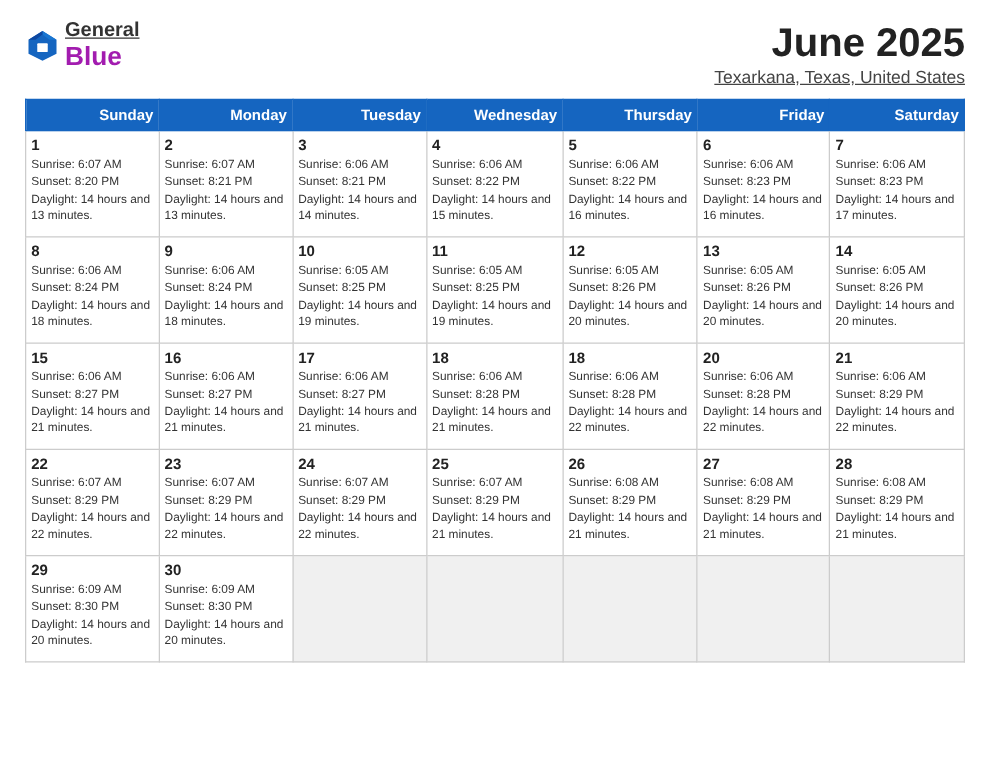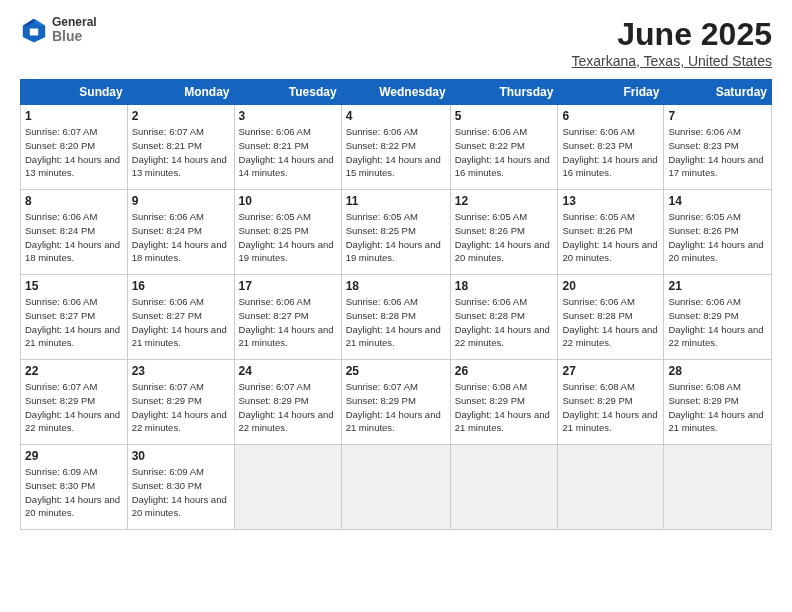--- a/index.html
+++ b/index.html
@@ -25,28 +25,29 @@
     .logo {
       display: flex;
       align-items: center;
     }
     .logo-text {
       display: flex;
       flex-direction: column;
       line-height: 1.1;
     }
     .logo-general {
-      font-size: 12px;
+      font-size: 16px;
       font-weight: bold;
       color: #333;
+      text-decoration: underline;
     }
     .logo-blue {
-      font-size: 14px;
-      font-weight: bold;
-      color: #737373;
+      font-size: 21px;
+      font-weight: bold;
+      color: #a21caf;
     }
     .logo-icon {
       width: 28px;
       height: 28px;
       margin-right: 4px;
     }
     .title-block {
       text-align: right;
       margin-left: 34px;
     }

